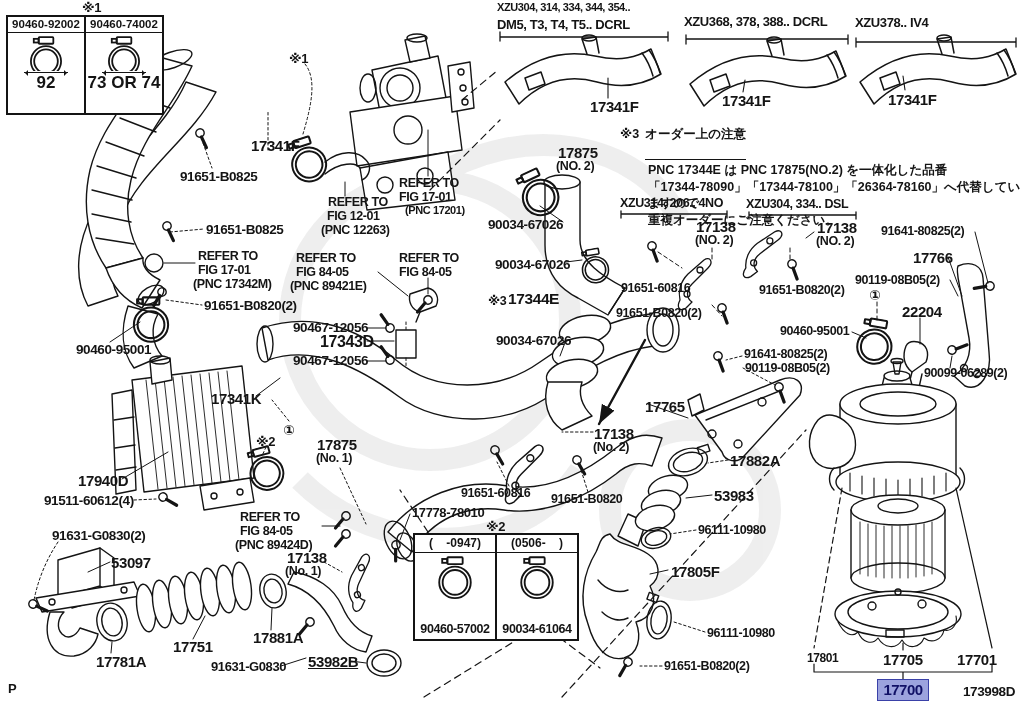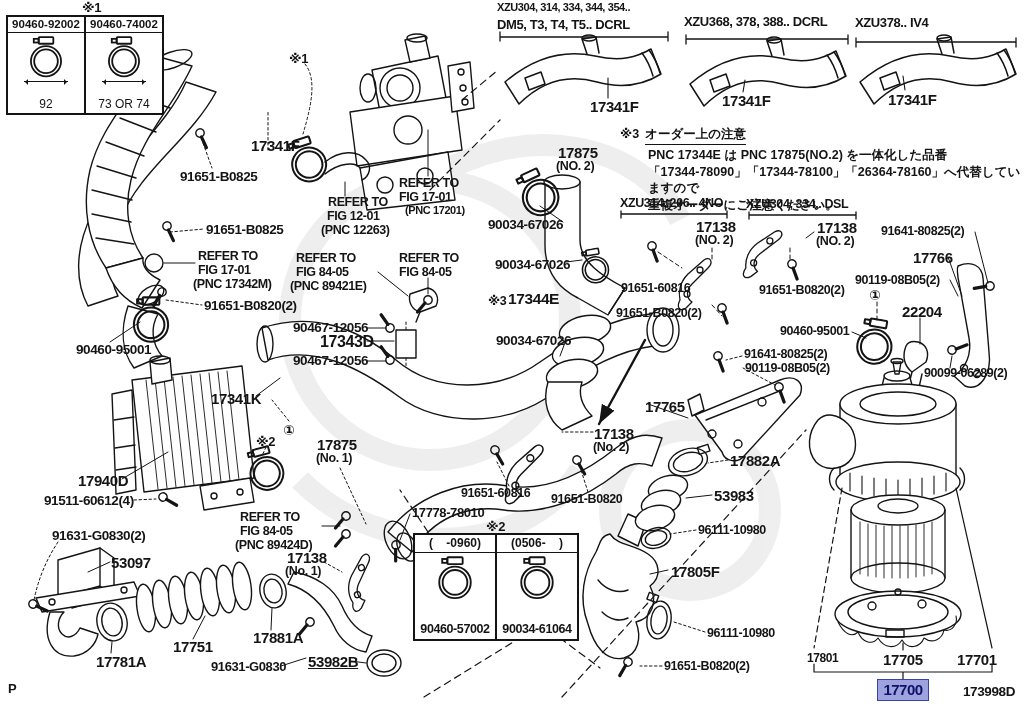--- a/index.html
+++ b/index.html
@@ -6,31 +6,31 @@
   .stage{position:relative;width:1024px;height:707px;background:#fff;overflow:hidden;
          font-family:"Liberation Sans","DejaVu Sans",sans-serif;color:#141414;}
   svg.art{position:absolute;left:0;top:0;z-index:1;}
   svg.art *{vector-effect:none;}
   .lbl{position:absolute;z-index:3;font-weight:bold;line-height:1.05;white-space:nowrap;
        color:#141414;letter-spacing:-0.4px;}
   .labels{position:absolute;left:0;top:0;width:100%;height:100%;z-index:3;}
   
   .note{position:absolute;left:620px;top:126px;z-index:3;font-size:12.5px;font-weight:bold;}
   .note .head{display:flex;gap:6px;}
-  .note .u{border-bottom:1.5px solid #141414;padding-bottom:1px;}
+  .note .u{border-bottom:1.5px solid #141414;padding-bottom:16px;}
   .note .body{margin-left:28px;margin-top:2px;line-height:1.32;}
   
   .chart{position:absolute;z-index:3;border:2px solid #141414;background:#fff;display:flex;}
   .chart .cell{flex:1;display:flex;flex-direction:column;align-items:center;border-right:2px solid #141414;}
   .chart .cell:last-child{border-right:none;}
   .cellhead{width:100%;box-sizing:border-box;text-align:center;font-weight:bold;
             border-bottom:1.5px solid #141414;padding:1px 0 2px;white-space:pre;}
   .chart-top{left:6px;top:15px;width:154px;height:96px;}
   .chart-top .cellhead{font-size:11.5px;}
-  .chart-top .dim{font-size:12px;font-weight:normal;margin-top:auto;padding-bottom:2px;}
+  .chart-top .dim{font-size:17px;font-weight:bold;margin-top:auto;padding-bottom:20px;}
   .chart-mid{left:413px;top:533px;width:162px;height:104px;}
   .chart-mid .cellhead{font-size:12px;}
   .chart-mid .pnum{font-size:12.5px;font-weight:bold;margin-top:auto;padding-bottom:3px;letter-spacing:-0.4px;}
   .clamp-ic{margin-top:3px;}
   .dimline{width:44px;border-top:1.2px solid #141414;position:relative;margin-top:1px;}
   .dimline:before,.dimline:after{content:"";position:absolute;top:-3.5px;border:3px solid transparent;}
   .dimline:before{left:-2px;border-right-color:#141414;}
   .dimline:after{right:-2px;border-left-color:#141414;}
   
   .selpart{position:absolute;z-index:4;left:877px;top:679px;width:50px;height:20px;
@@ -453,21 +453,21 @@
     <svg class="clamp-ic" width="40" height="44">
           <use href="#clampsym" width="40" height="44"></use>
         </svg>
     <div class="dimline"></div>
     <div class="dim">73 OR 74</div>
   </div>
 </div>
 
 <div class="chart chart-mid">
   <div class="cell">
-    <div class="cellhead">(    -0960)</div>
+    <div class="cellhead">(    -0947)</div>
     <svg class="clamp-ic" width="42" height="46">
           <use href="#clampsym" width="42" height="46"></use>
         </svg>
     <div class="pnum">90460-57002</div>
   </div>
   <div class="cell">
     <div class="cellhead">(0506-    )</div>
     <svg class="clamp-ic" width="42" height="46">
           <use href="#clampsym" width="42" height="46"></use>
         </svg>

